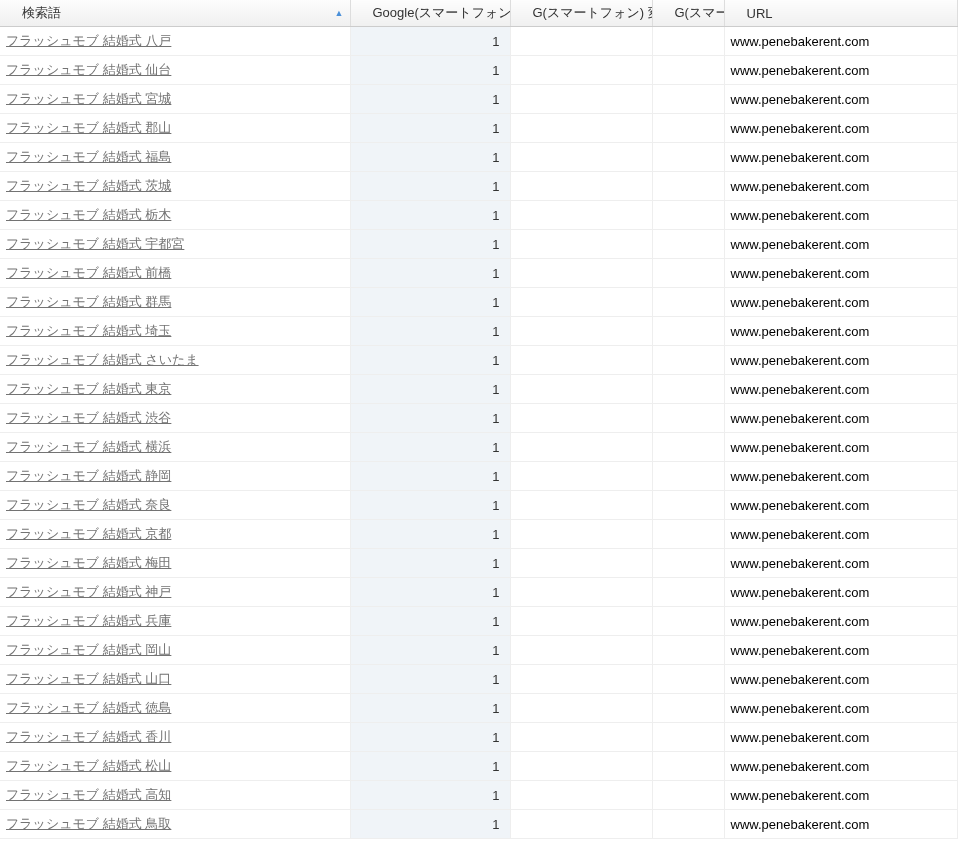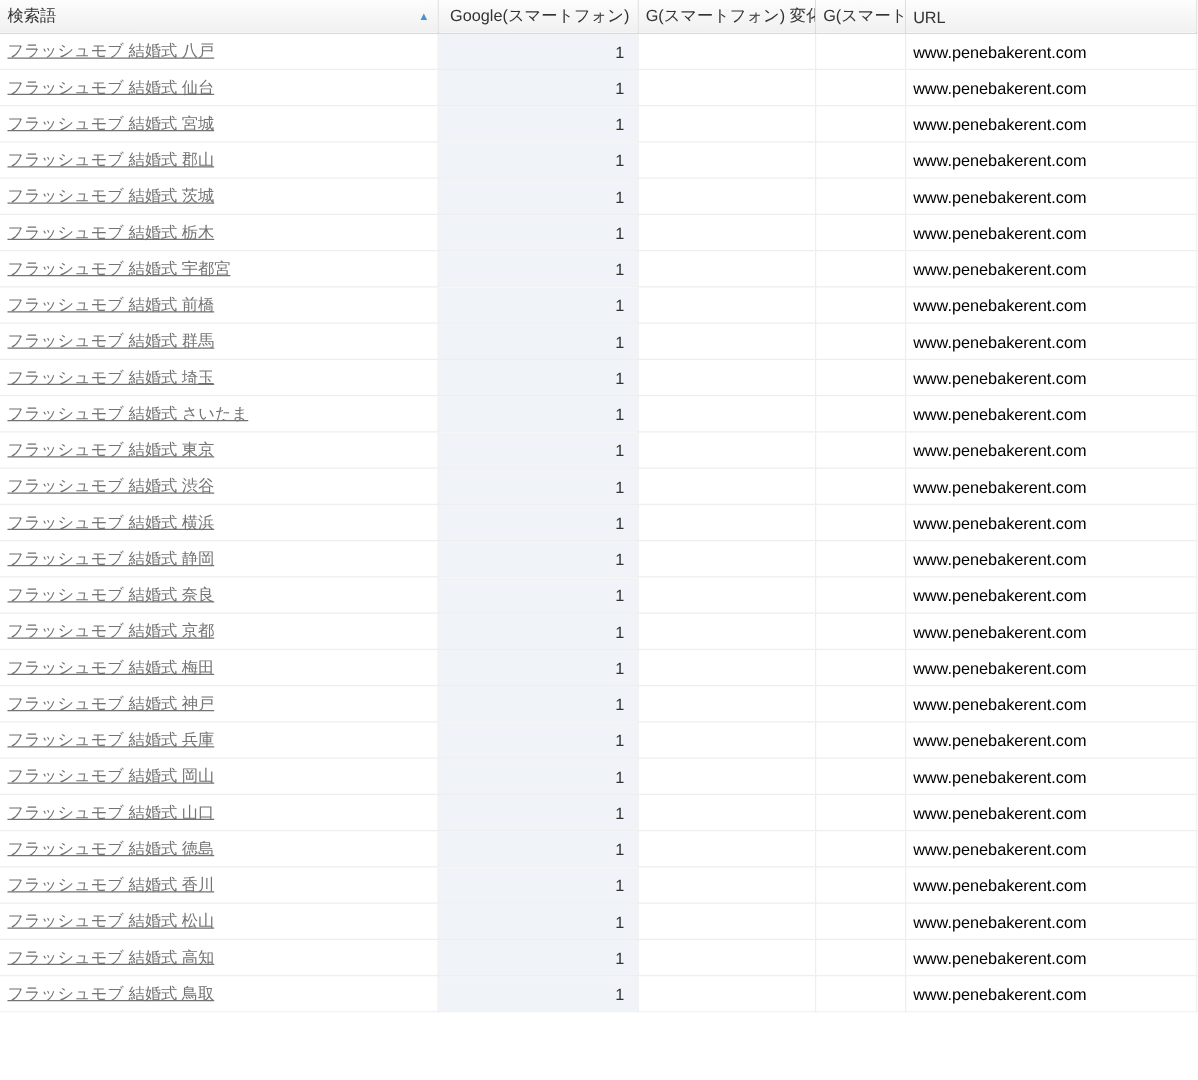--- a/index.html
+++ b/index.html
@@ -12,21 +12,21 @@
     }
     table {
       width: 100%;
       border-collapse: collapse;
       table-layout: fixed;
     }
     thead th {
       background: linear-gradient(to bottom, #fdfdfd, #f0f0f0);
       border-bottom: 1px solid #ccc;
       border-right: 1px solid #ddd;
-      padding: 4px 6px;
+      padding: 4px 22px;
       text-align: left;
       font-weight: normal;
       color: #333;
       height: 24px;
       white-space: nowrap;
       overflow: hidden;
       position: relative;
     }
     thead th.col-google,
     thead th.col-change,
@@ -128,20 +128,27 @@
         <td class="col-url">www.penebakerent.com</td>
       </tr>
       <tr>
         <td class="col-keyword">フラッシュモブ 結婚式 郡山</td>
         <td class="col-google">1</td>
         <td class="col-change"></td>
         <td class="col-trunc"></td>
         <td class="col-url">www.penebakerent.com</td>
       </tr>
       <tr>
+        <td class="col-keyword">フラッシュモブ 結婚式 福島</td>
+        <td class="col-google">1</td>
+        <td class="col-change"></td>
+        <td class="col-trunc"></td>
+        <td class="col-url">www.penebakerent.com</td>
+      </tr>
+      <tr>
         <td class="col-keyword">フラッシュモブ 結婚式 茨城</td>
         <td class="col-google">1</td>
         <td class="col-change"></td>
         <td class="col-trunc"></td>
         <td class="col-url">www.penebakerent.com</td>
       </tr>
       <tr>
         <td class="col-keyword">フラッシュモブ 結婚式 栃木</td>
         <td class="col-google">1</td>
         <td class="col-change"></td>

